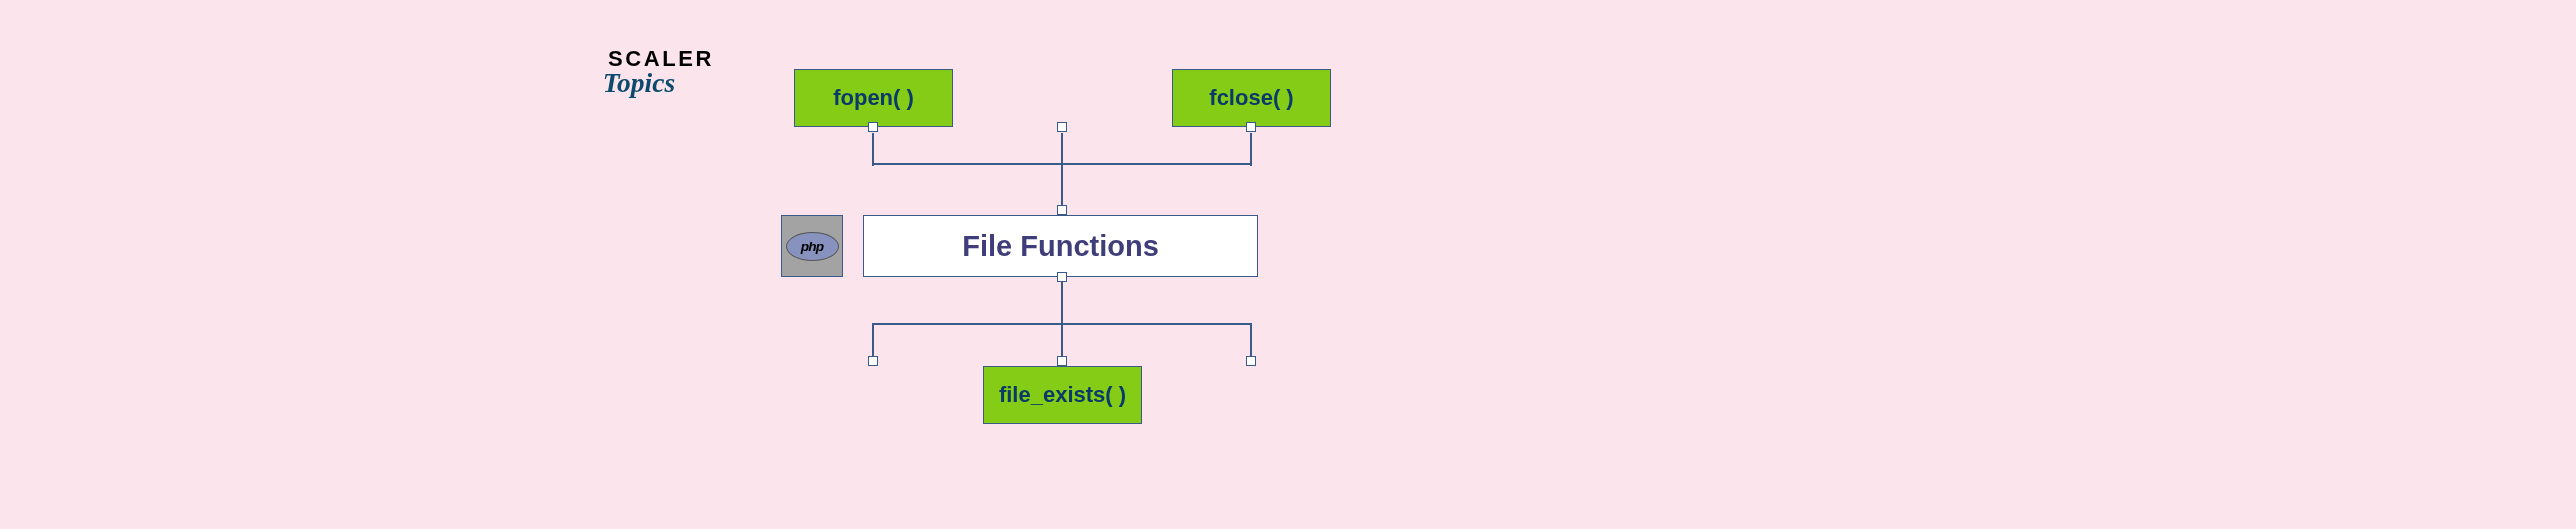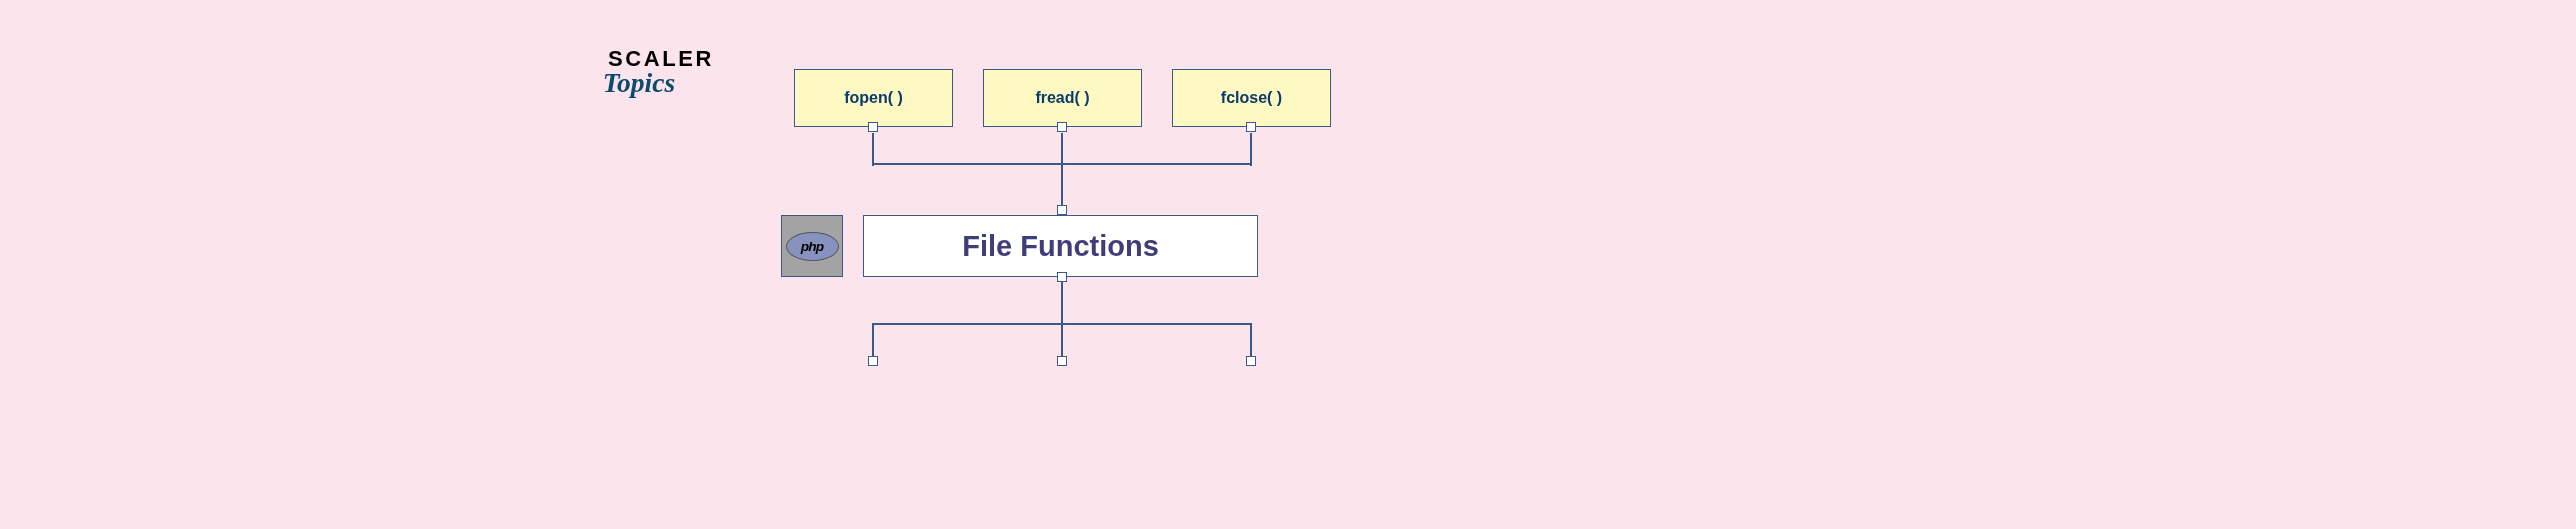--- a/index.html
+++ b/index.html
@@ -33,25 +33,25 @@
   }
   .diagram {
     position: absolute;
     left: 747px;
     top: 69px;
     width: 635px;
     height: 378px;
   }
   .fn-box {
     position: absolute;
-    background: #fef9c3;
+    background: #84cc16;
     border: 1.7px solid #3a5a8a;
     color: #0a3a6a;
     font-weight: 700;
-    font-size: 16px;
+    font-size: 22px;
     display: flex;
     align-items: center;
     justify-content: center;
     width: 159px;
     height: 58px;
   }
   .main-box {
     position: absolute;
     background: #fff;
     border: 1.7px solid #3a5a8a;
@@ -107,23 +107,20 @@
 <div class="logo">
   <div class="logo-scaler">SCALER</div>
   <div class="logo-topics">Topics</div>
 </div>
 
 <div class="diagram">
 
   <div class="fn-box" style="left:47px; top:0;">
     <span>fopen( )</span>
   </div>
-  <div class="fn-box" style="left:236px; top:0;">
-    <span>fread( )</span>
-  </div>
   <div class="fn-box" style="left:425px; top:0;">
     <span>fclose( )</span>
   </div>
 
   <div class="port" style="left:121px; top:53px;"></div>
   <div class="port" style="left:310px; top:53px;"></div>
   <div class="port" style="left:499px; top:53px;"></div>
 
   <div class="connector" style="left:125px; top:64px; width:1.7px; height:33px;"></div>
   <div class="connector" style="left:314px; top:64px; width:1.7px; height:33px;"></div>
@@ -147,15 +144,18 @@
   <div class="connector" style="left:314px; top:213px; width:1.7px; height:41px;"></div>
   <div class="connector" style="left:125px; top:254px; width:380px; height:1.7px;"></div>
   <div class="connector" style="left:125px; top:256px; width:1.7px; height:33px;"></div>
   <div class="connector" style="left:314px; top:256px; width:1.7px; height:33px;"></div>
   <div class="connector" style="left:503px; top:256px; width:1.7px; height:33px;"></div>
 
   <div class="port" style="left:121px; top:287px;"></div>
   <div class="port" style="left:310px; top:287px;"></div>
   <div class="port" style="left:499px; top:287px;"></div>
 
+  <div class="fn-box" style="left:236px; top:297px;">
+    <span>file_exists( )</span>
+  </div>
 
 </div>
 
 
 </body></html>

